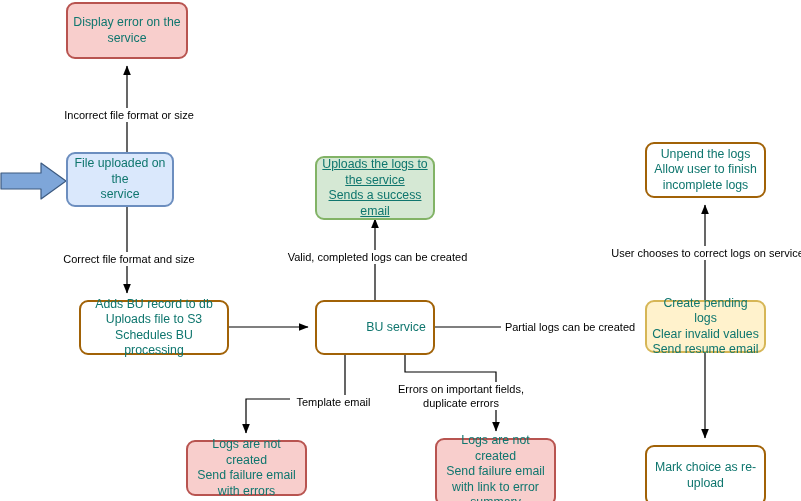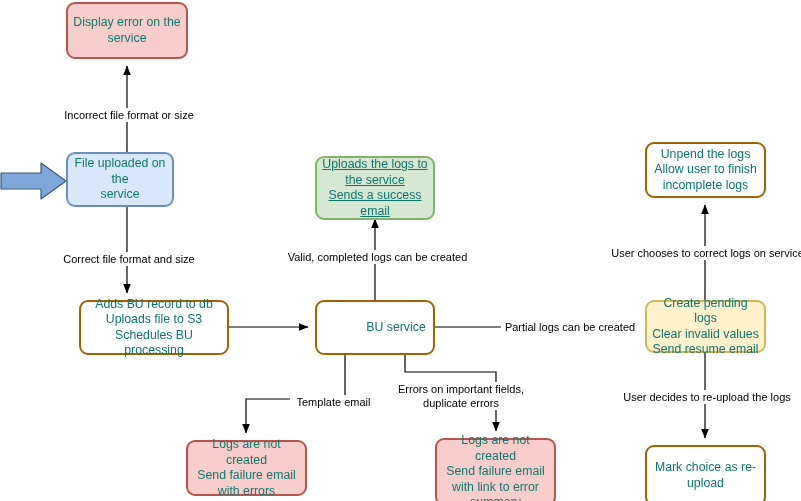--- a/index.html
+++ b/index.html
@@ -155,15 +155,14 @@
 
   <div class="edge-label" style="left:453px; top:320px; width:134px;margin-left:48px;">Partial logs can be created</div>
 
   <div class="edge-label" style="left:607px; top:246px; width:197px;">User chooses to correct logs on service</div>
 
   <div class="edge-label" style="left:290px; top:395px; width:83px;">Template email</div>
 
   <div class="edge-label" style="left:393px; top:382px; width:132px;">Errors on important fields,
 duplicate errors</div>
 
-  <div class="edge-label" style="left:617px; top:390px; width:176px;">User decides to re-upload the logs</div>
 
 </div>
 
 </body></html>

